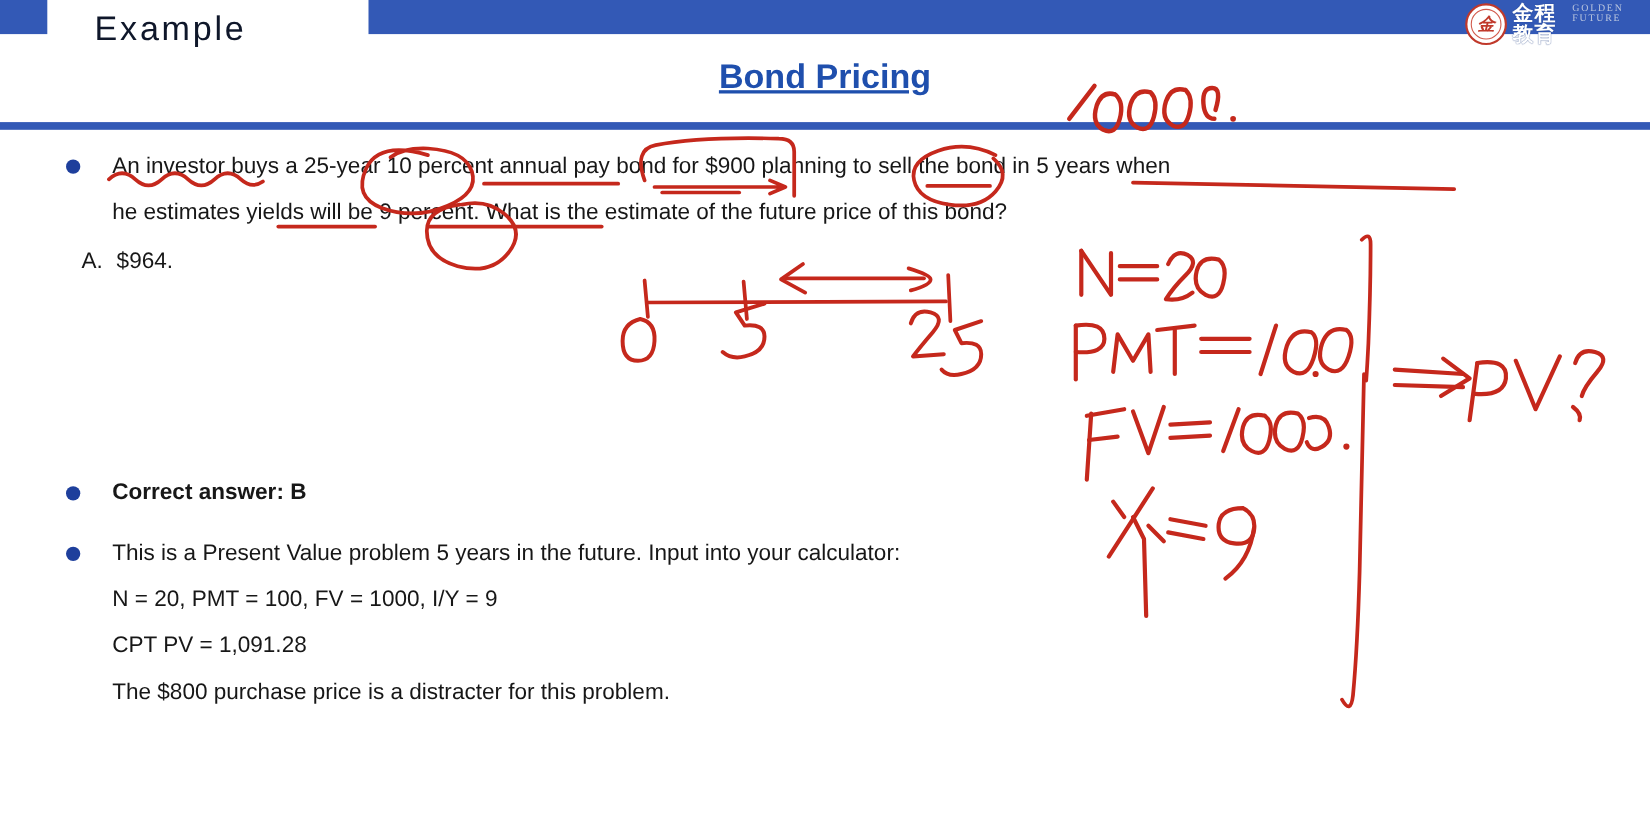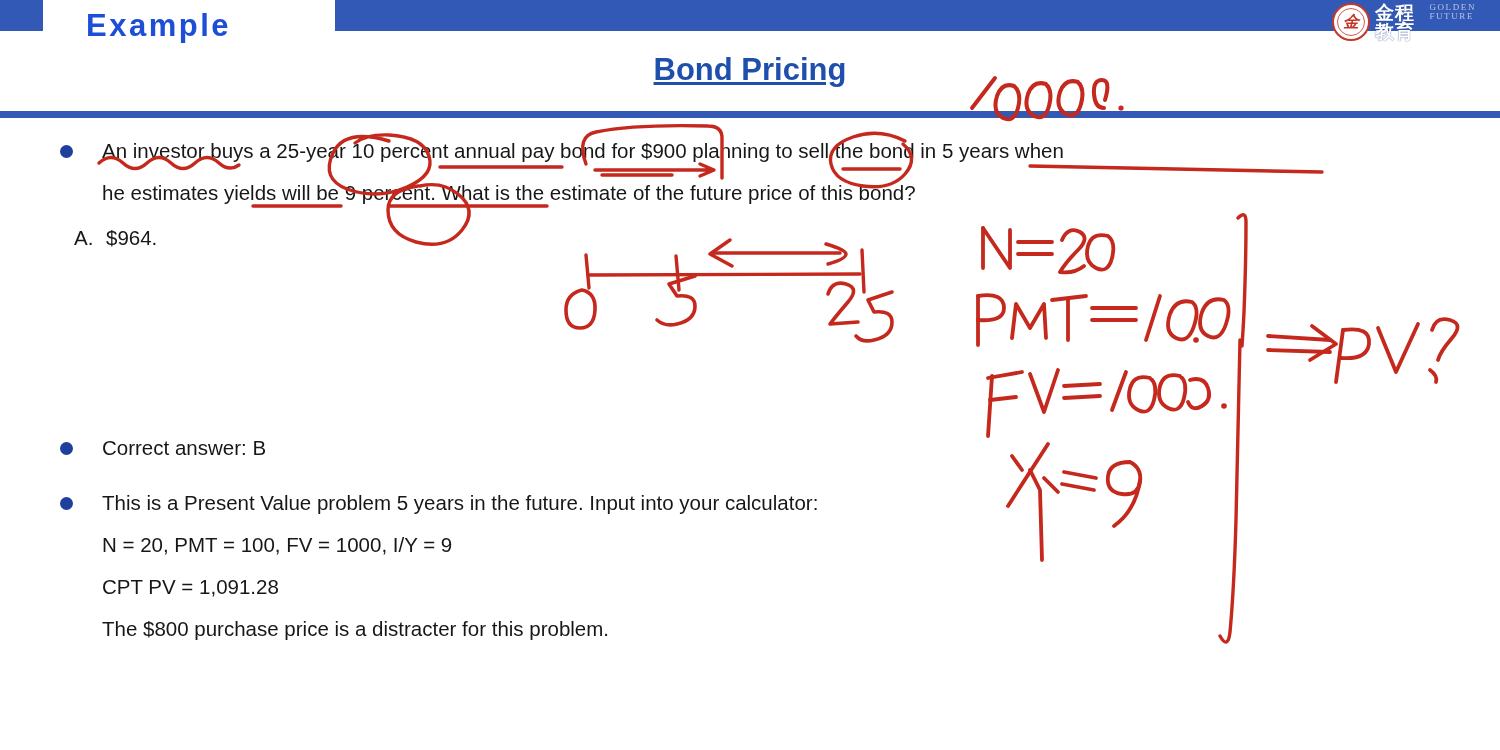--- a/index.html
+++ b/index.html
@@ -34,23 +34,23 @@
   .hdr-rule {
     position: absolute;
     left: 0; right: 0; top: 111px;
     height: 7px;
     background: #3359b6;
   }
   .slide-label {
     position: absolute;
     left: 86px; top: 8px;
     font-size: 31px;
-    font-weight: bold;
+    font-weight: normal;
     letter-spacing: 2.5px;
-    color: #1d4ed8;
+    color: #0f172a;
     font-family: "Liberation Sans", sans-serif;
   }
 
   
   .logo {
     position: absolute;
     right: 6px; top: 2px;
     width: 162px; height: 40px;
     display: flex;
     align-items: center;
@@ -144,21 +144,21 @@
   .q-line2 { position: absolute; left: 0; top: 60px; width: 1500px; }
   .choices { position: absolute; left: 0; top: 105px; width: 1500px; }
   .choice {
     padding-left: 74px;
     height: 49px;
     line-height: 30px;
     font-size: 20.5px;
   }
   .choice .letter { display: inline-block; width: 32px; }
 
-  .answer-block { position: absolute; left: 0; top: 315px; width: 1384px; }
+  .answer-block { position: absolute; left: 0; top: 315px; width: 1384px; font-weight: bold; }
   .explain-block { position: absolute; left: 0; top: 370px; width: 1444px; }
   .explain-line { height: 42px; }
 
   
   .ink {
     position: absolute;
     left: 0; top: 0;
     width: 1500px; height: 750px;
     pointer-events: none;
   }

